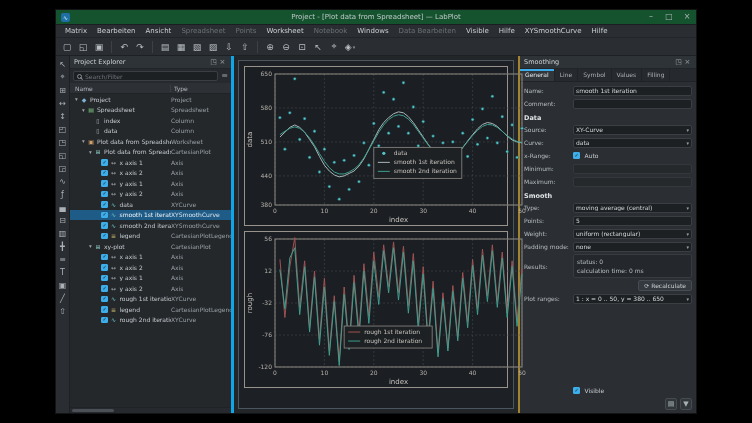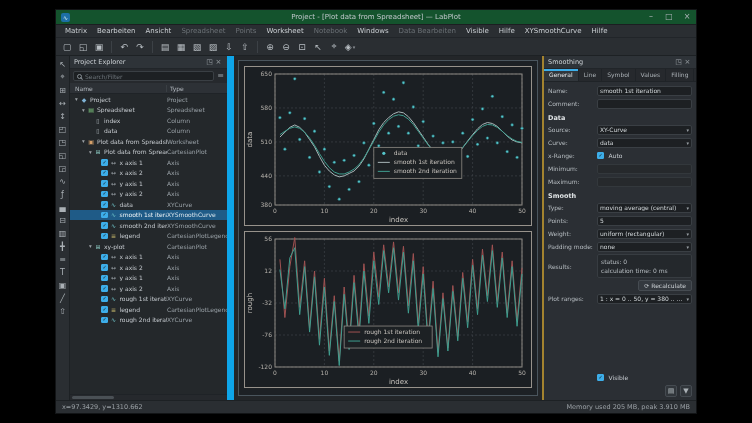--- a/index.html
+++ b/index.html
@@ -36,21 +36,21 @@
   
   .main { flex:1 1 auto; display:flex; min-height:0; background:#232629; }
 
   
   .toolstrip { width:14px; background:#2a2e32; border-right:1px solid #1d2124;
     display:flex; flex-direction:column; align-items:center; padding-top:2px; gap:1px; flex:0 0 auto;}
   .vbtn { width:12px; height:12px; display:flex; align-items:center; justify-content:center;
     color:#aab0b5; font-size:8px; border-radius:2px; }
 
   
-  .explorer { width:164px; background:#26292d; border-right:7px solid #0ea5e9;
+  .explorer { width:164px; background:#26292d; border-right:3px solid #0ea5e9;
     display:flex; flex-direction:column; flex:0 0 auto; }
   .dockhead { height:13px; background:#2e3338; border-bottom:1px solid #212529;
     display:flex; align-items:center; padding:0 4px; font-size:6.5px; color:#ccd1d5; flex:0 0 auto;}
   .dockhead .sp { flex:1; }
   .dockhead .hbtn { width:9px; text-align:center; color:#9aa0a5; font-size:7px; }
   .searchrow { height:14px; padding:2px 3px; flex:0 0 auto; display:flex; align-items:center; gap:3px; }
   .searchbox { flex:1; height:10px; background:#1d2023; border:1px solid #3a3f44; border-radius:2px;
     display:flex; align-items:center; padding:0 3px; gap:3px; }
   .mag { width:5px; height:5px; border:1px solid #858c92; border-radius:50%; position:relative; flex:0 0 auto;}
   .mag::after { content:''; position:absolute; width:3px; height:1px; background:#858c92;
@@ -84,21 +84,21 @@
   .page { width:100%; height:100%; background:#1d2125; border:1px solid #4a555d; padding:5px; }
   .plotbox { border:1px solid #97928b; background:#1b1f23; position:relative; }
   .plotbox.top { height:160px; margin-bottom:5px; }
   .plotbox.bottom { height:157px; }
   svg { display:block; font-family:"DejaVu Sans", sans-serif; }
 
   
   .ysplit { width:2px; background:#a3832f; flex:0 0 auto; }
 
   
-  .dock { width:152px; background:#2b2f34; display:flex; flex-direction:column; flex:0 0 auto; }
+  .dock { width:176px; background:#2b2f34; display:flex; flex-direction:column; flex:0 0 auto; }
   .tabs { height:13px; display:flex; border-bottom:1px solid #1f2327; flex:0 0 auto; background:#26292d;}
   .tab { padding:0 5px; font-size:6px; line-height:12px; color:#aab0b5; border-right:1px solid #1f2327;}
   .tab.active { background:#31363b; color:#e6eaec; box-shadow:inset 0 2px 0 #3daee9; }
   .dockbody { flex:1; padding:3px 4px; display:flex; flex-direction:column; gap:2px; min-height:0; overflow:hidden;}
   .prow { display:flex; align-items:center; min-height:11px; gap:3px; }
   .plabel { width:46px; font-size:6px; color:#b7bdc2; flex:0 0 auto; }
   .pctrl { flex:1; min-width:0; display:flex; align-items:center; }
   .tinput { width:100%; height:10px; background:#1d2023; border:1px solid #3a3f44; border-radius:2px;
     color:#d3d8db; font-size:6px; padding:0 2px; font-family:inherit; }
   .tinput:disabled { background:#26292c; color:#6a7074; border-color:#33383c; }
@@ -685,17 +685,13 @@
             </span>
           </div>
           <div class="iconrow">
             <span class="hbtn2">▤</span>
             <span class="hbtn2">▼</span>
           </div>
         </div>
     </div>
   </div>
 
-  <div class="statusbar">
-    <span>x=97.3429, y=1310.662</span>
-    <span>Memory used 205 MB, peak 3.910 MB</span>
-  </div>
 </div>
 
 </body></html>

